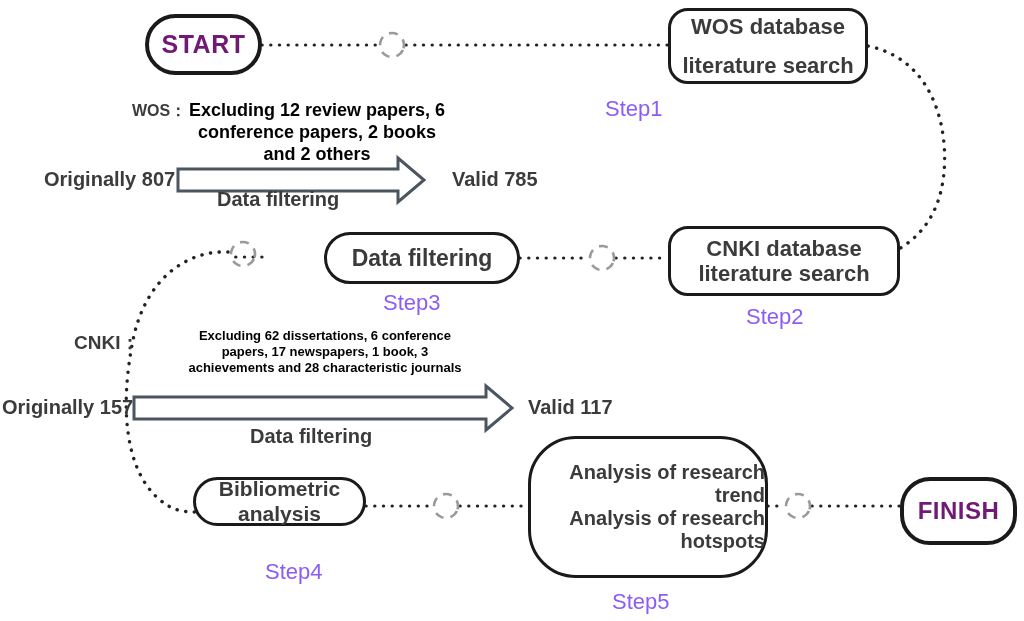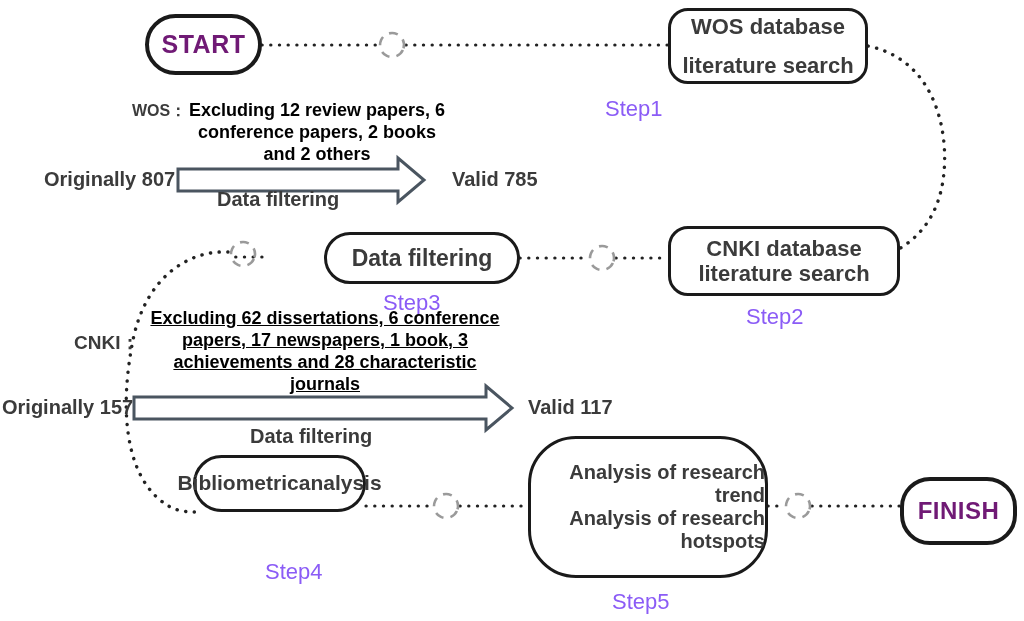--- a/index.html
+++ b/index.html
@@ -148,33 +148,33 @@
   <div class="step-label" style="left:383px; top:290px;">Step3</div>
 
   <div class="node" style="left:668px; top:226px; width:232px; height:70px; border-radius:20px; font-size:22px; flex-direction:column;">
     <span>CNKI database</span>
     <span>literature search</span>
   </div>
   <div class="step-label" style="left:746px; top:304px;">Step2</div>
 
   <div class="plain-text" style="left:74px; top:330px; font-size:19px;">CNKI：</div>
 
-  <div class="multi-text" style="left:145px; top:308px; width:360px; font-size:18px;text-decoration:underline;">
+  <div class="multi-text" style="left:145px; top:328px; width:360px; font-size:13px;">
     <div>Excluding 62 dissertations, 6 conference</div>
     <div>papers, 17 newspapers, 1 book, 3</div>
     <div>achievements and 28 characteristic journals</div>
   </div>
 
   <div class="plain-text" style="left:2px; top:396px; font-size:20px;">Originally 157</div>
 
   <div class="plain-text" style="left:528px; top:396px; font-size:20px;">Valid 117</div>
 
   <div class="plain-text" style="left:250px; top:425px; font-size:20px;">Data filtering</div>
 
-  <div class="node" style="left:193px; top:455px; width:173px; height:57px; border-radius:31px; font-size:21px; flex-direction:row;">
+  <div class="node" style="left:193px; top:477px; width:173px; height:49px; border-radius:31px; font-size:21px; flex-direction:column;">
     <span>Bibliometric</span>
     <span>analysis</span>
   </div>
   <div class="step-label" style="left:265px; top:559px;">Step4</div>
 
   <div class="node" style="left:528px; top:436px; width:240px; height:142px; border-radius:48px; font-size:20px; flex-direction:column;align-items:flex-end;">
     <span>Analysis of research</span>
     <span>trend</span>
     <span>Analysis of research</span>
     <span>hotspots</span>

